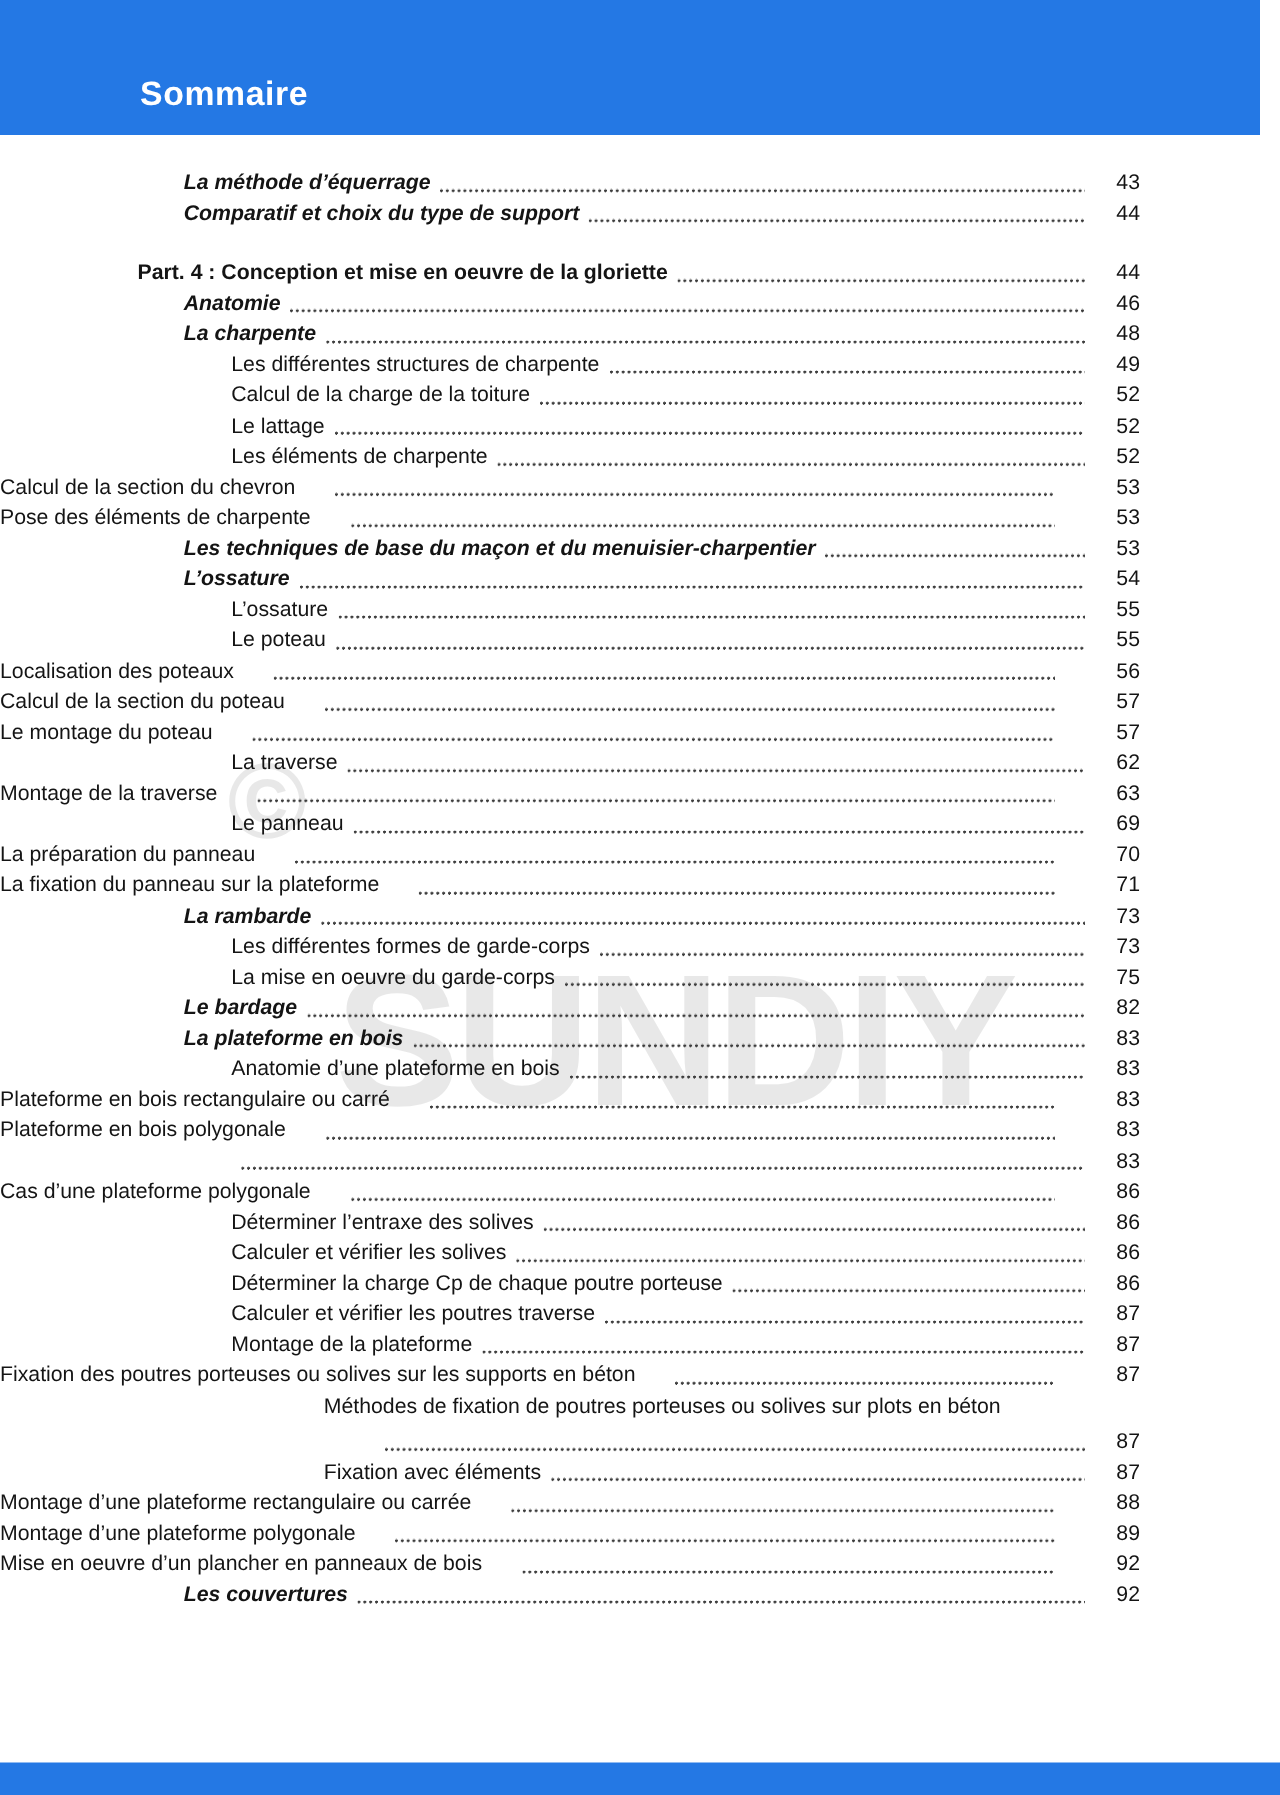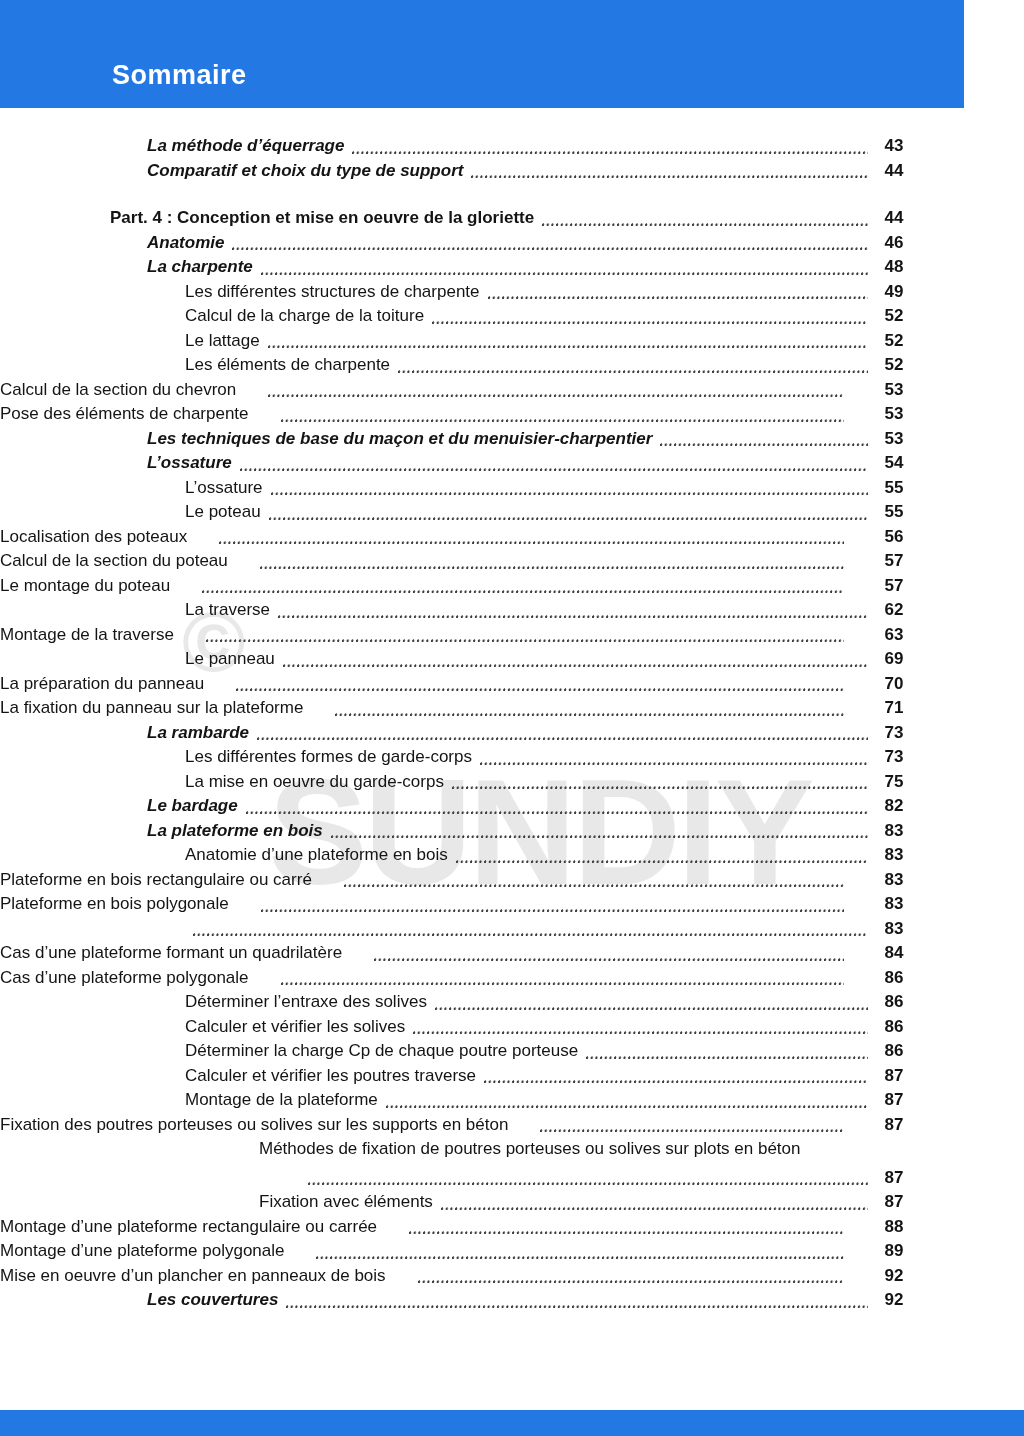--- a/index.html
+++ b/index.html
@@ -9,20 +9,21 @@
     width:1024px;height:1436px;
     background:#ffffff;
     overflow:hidden;
     font-family:"Liberation Sans","DejaVu Sans",sans-serif;
     color:#141414;
   }
   
   .topbar{
     position:absolute;left:0;top:0;width:964px;height:108px;
     background:#2478E4;
+    padding-left:44px;
   }
   .topbar h1{
     margin:0;
     position:absolute;left:112px;top:60px;
     font-size:27px;font-weight:700;color:#ffffff;
     letter-spacing:0.5px;
   }
   
   .bottombar{
     position:absolute;left:0;bottom:0;width:1024px;height:26px;
@@ -60,22 +61,22 @@
   .lvl3{gap:24px;}
   .lvl4{padding-left:259px;}
   .lvlc{padding-left:300px;}
   .toc-leader{
     flex:1;height:3px;align-self:flex-end;
     margin:0 8px 5px 8px;
     background-image:radial-gradient(circle at 1.1px 1.6px, #3d3d3d 1.1px, rgba(0,0,0,0) 1.3px);
     background-size:4.7px 3px;background-repeat:repeat-x;
   }
   .toc-page{
-    min-width:36px;text-align:center;
-    font-weight:700;font-style:normal;white-space:nowrap;
+    min-width:36px;text-align:right;
+    font-weight:400;font-style:normal;white-space:nowrap;
   }
 </style>
 </head>
 <body>
 
 <div class="page">
 
   <header class="topbar">
     <h1>Sommaire</h1>
   </header>
@@ -239,25 +240,20 @@
       <div class="toc-row lvl3 plain">
         <span class="toc-label">Plateforme en bois polygonale</span>
         <span class="toc-leader"></span>
         <span class="toc-page">83</span>
       </div>
       <div class="toc-row lvl2 plain">
         <span class="toc-leader"></span>
         <span class="toc-page">83</span>
       </div>
       <div class="toc-row lvl3 plain">
-        <span class="toc-label">Cas d’une plateforme formant un quadrilatère</span>
-        <span class="toc-leader"></span>
-        <span class="toc-page">84</span>
-      </div>
-      <div class="toc-row lvl3 plain">
         <span class="toc-label">Cas d’une plateforme polygonale</span>
         <span class="toc-leader"></span>
         <span class="toc-page">86</span>
       </div>
       <div class="toc-row lvl2 plain">
         <span class="toc-label">Déterminer l’entraxe des solives</span>
         <span class="toc-leader"></span>
         <span class="toc-page">86</span>
       </div>
       <div class="toc-row lvl2 plain">

